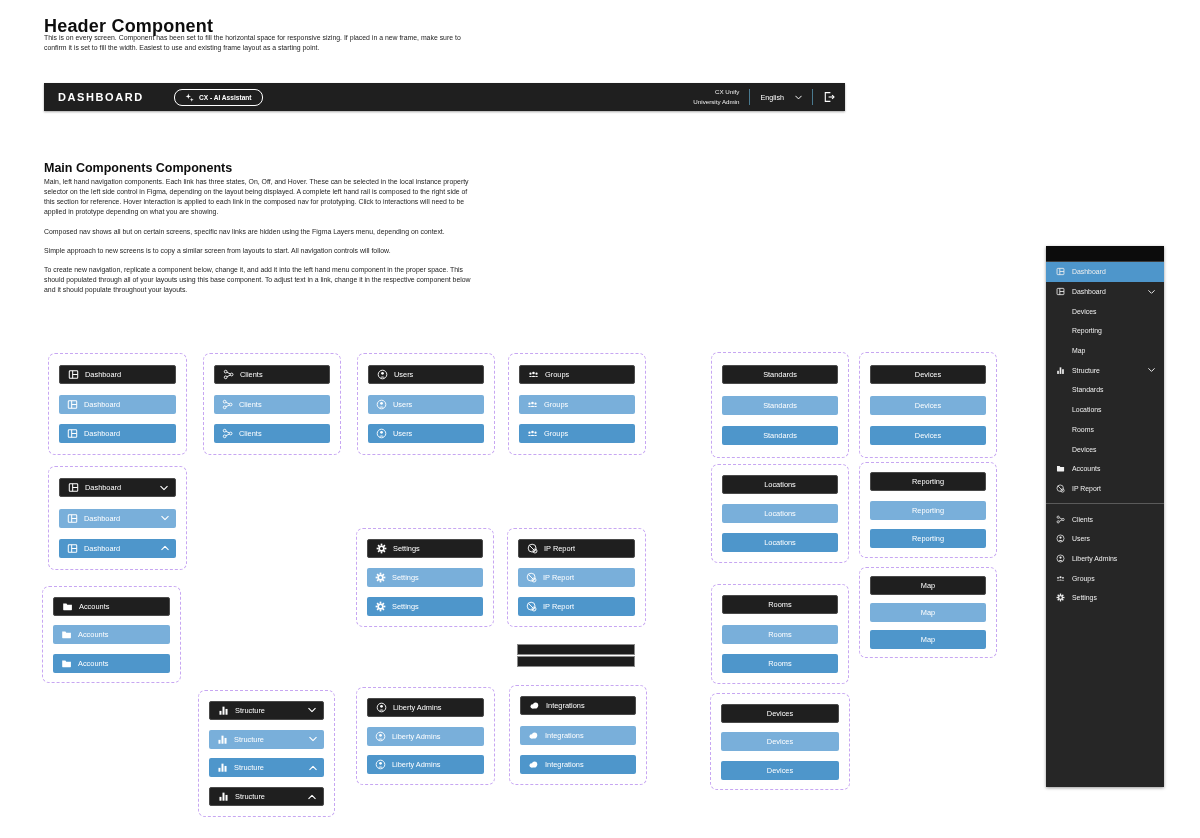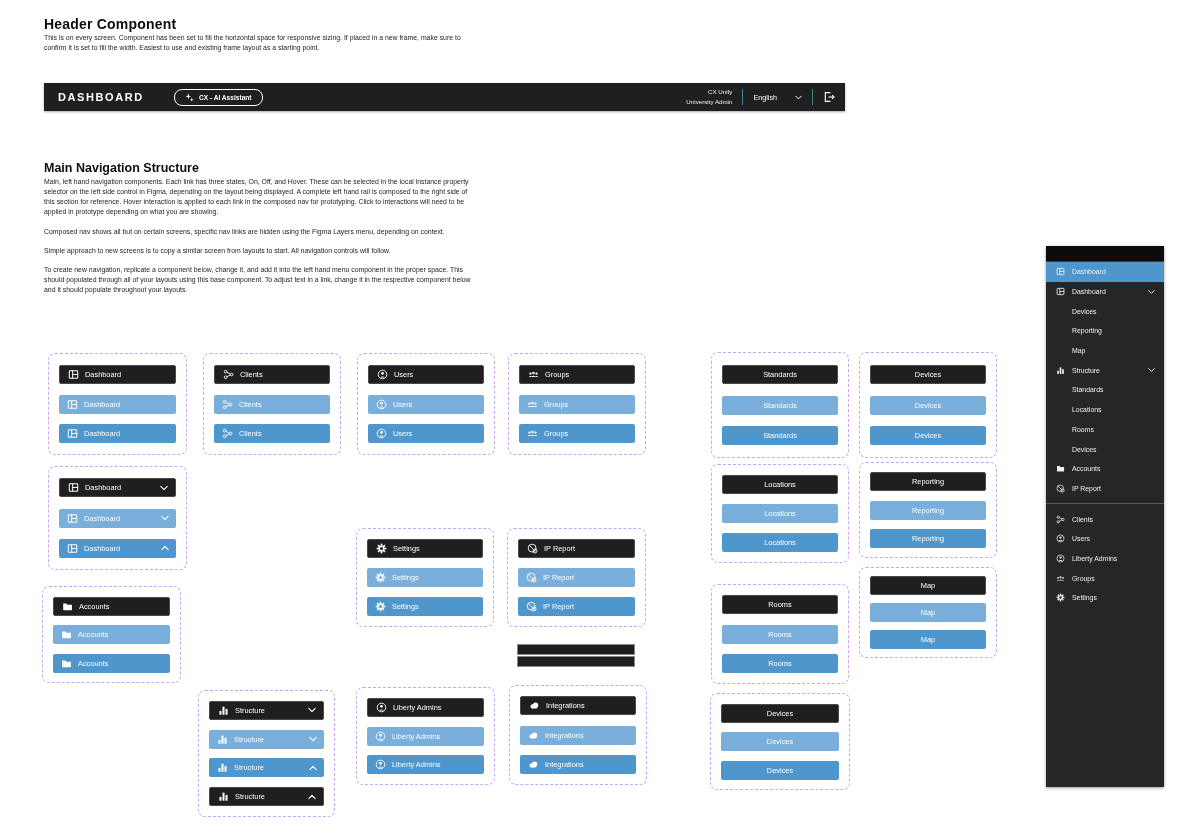--- a/index.html
+++ b/index.html
@@ -1,33 +1,33 @@
 <!DOCTYPE html>
 <html><head>
 <meta charset="utf-8">
 <style>
   * { box-sizing: border-box; margin: 0; padding: 0; }
   html,body { width:1200px; height:838px; background:#fff; font-family:"Liberation Sans", sans-serif; overflow:hidden; }
   .canvas { position:relative; width:1200px; height:838px; background:#fff; }
 
   
-  .hc-title { position:absolute; left:44px; top:16px; font-size:14px; font-weight:bold; color:#0d0d0d; letter-spacing:.2px; }
+  .hc-title { position:absolute; left:44px; top:16px; font-size:18px; font-weight:bold; color:#0d0d0d; letter-spacing:.2px; }
   .hc-desc  { position:absolute; left:44px; top:33px; width:430px; font-size:6.9px; line-height:1.5; color:#1c1c1c; }
   .mn-title { position:absolute; left:44px; top:161px; font-size:12.5px; font-weight:bold; color:#0d0d0d; }
   .mn-text  { position:absolute; left:44px; top:177px; width:434px; font-size:6.9px; line-height:1.47; color:#1c1c1c; }
   .mn-text p { margin:0 0 9px; }
 
   
   .app-bar { position:absolute; left:44px; top:83px; width:801px; height:28px; background:#1f1f1f; display:flex; align-items:center; color:#fff; box-shadow:0 1px 2px rgba(0,0,0,.35); }
   .ab-title { font-size:11px; font-weight:bold; letter-spacing:1.6px; margin-left:14px; }
   .ai-btn { margin-left:30px; height:17px; display:flex; align-items:center; gap:5px; padding:0 10px; background:transparent; border:1px solid #fff; border-radius:8px; color:#fff; font-size:6.6px; font-weight:bold; font-family:inherit; cursor:pointer; }
   .ab-right { margin-left:auto; display:flex; align-items:center; padding-right:10px; }
   .org { text-align:right; font-size:6.2px; line-height:1.55; color:#f2f2f2; }
   .sep { width:1px; height:16px; background:#4a7a8f; margin:0 10px; }
-  .lang { display:flex; align-items:center; gap:18px; font-size:7.2px; cursor:pointer; }
+  .lang { display:flex; align-items:center; gap:11px; font-size:7.2px; cursor:pointer; }
 
   
   .icn { display:inline-flex; }
   .icn svg { width:100%; height:100%; display:block; }
   .icn.spark { width:9px; height:9px; }
   .icn.chev { width:7px; height:5px; }
   .icn.logout { width:12px; height:12px; cursor:pointer; }
 
   
   .group { position:absolute; border:1.5px dashed #C7A6F2; border-radius:7px; display:flex; flex-direction:column; justify-content:space-evenly; padding:0 10px; background:#fff; }
@@ -93,21 +93,21 @@
       <span class="icn logout">
           <svg viewBox="0 0 12 12" fill="none" stroke="currentColor" stroke-width="1.1">
             <path d="M7.4 1.6 H2.3 V10.4 H7.4"></path>
             <path d="M5.6 6 H10.9"></path>
             <path d="M9.1 4.1 L11 6 L9.1 7.9"></path>
           </svg>
         </span>
     </div>
   </div>
 
-  <div class="mn-title">Main Navigation Structure</div>
+  <div class="mn-title">Main Components Components</div>
   <div class="mn-text">
     <p>Main, left hand navigation components. Each link has three states, On, Off, and Hover. These can be selected in the local instance property selector on the left side control in Figma, depending on the layout being displayed. A complete left hand rail is composed to the right side of this section for reference. Hover interaction is applied to each link in the composed nav for prototyping. Click to interactions will need to be applied in prototype depending on what you are showing.</p>
     <p>Composed nav shows all but on certain screens, specific nav links are hidden using the Figma Layers menu, depending on context.</p>
     <p>Simple approach to new screens is to copy a similar screen from layouts to start. All navigation controls will follow.</p>
     <p>To create new navigation, replicate a component below, change it, and add it into the left hand menu component in the proper space. This should populated through all of your layouts using this base component. To adjust text in a link, change it in the respective component below and it should populate throughout your layouts.</p>
   </div>
 
   <div id="groups-root">
       <div class="group" style="left: 48px; top: 353px; width: 139px; height: 102px;">
         <div class="nav-btn state-off">

